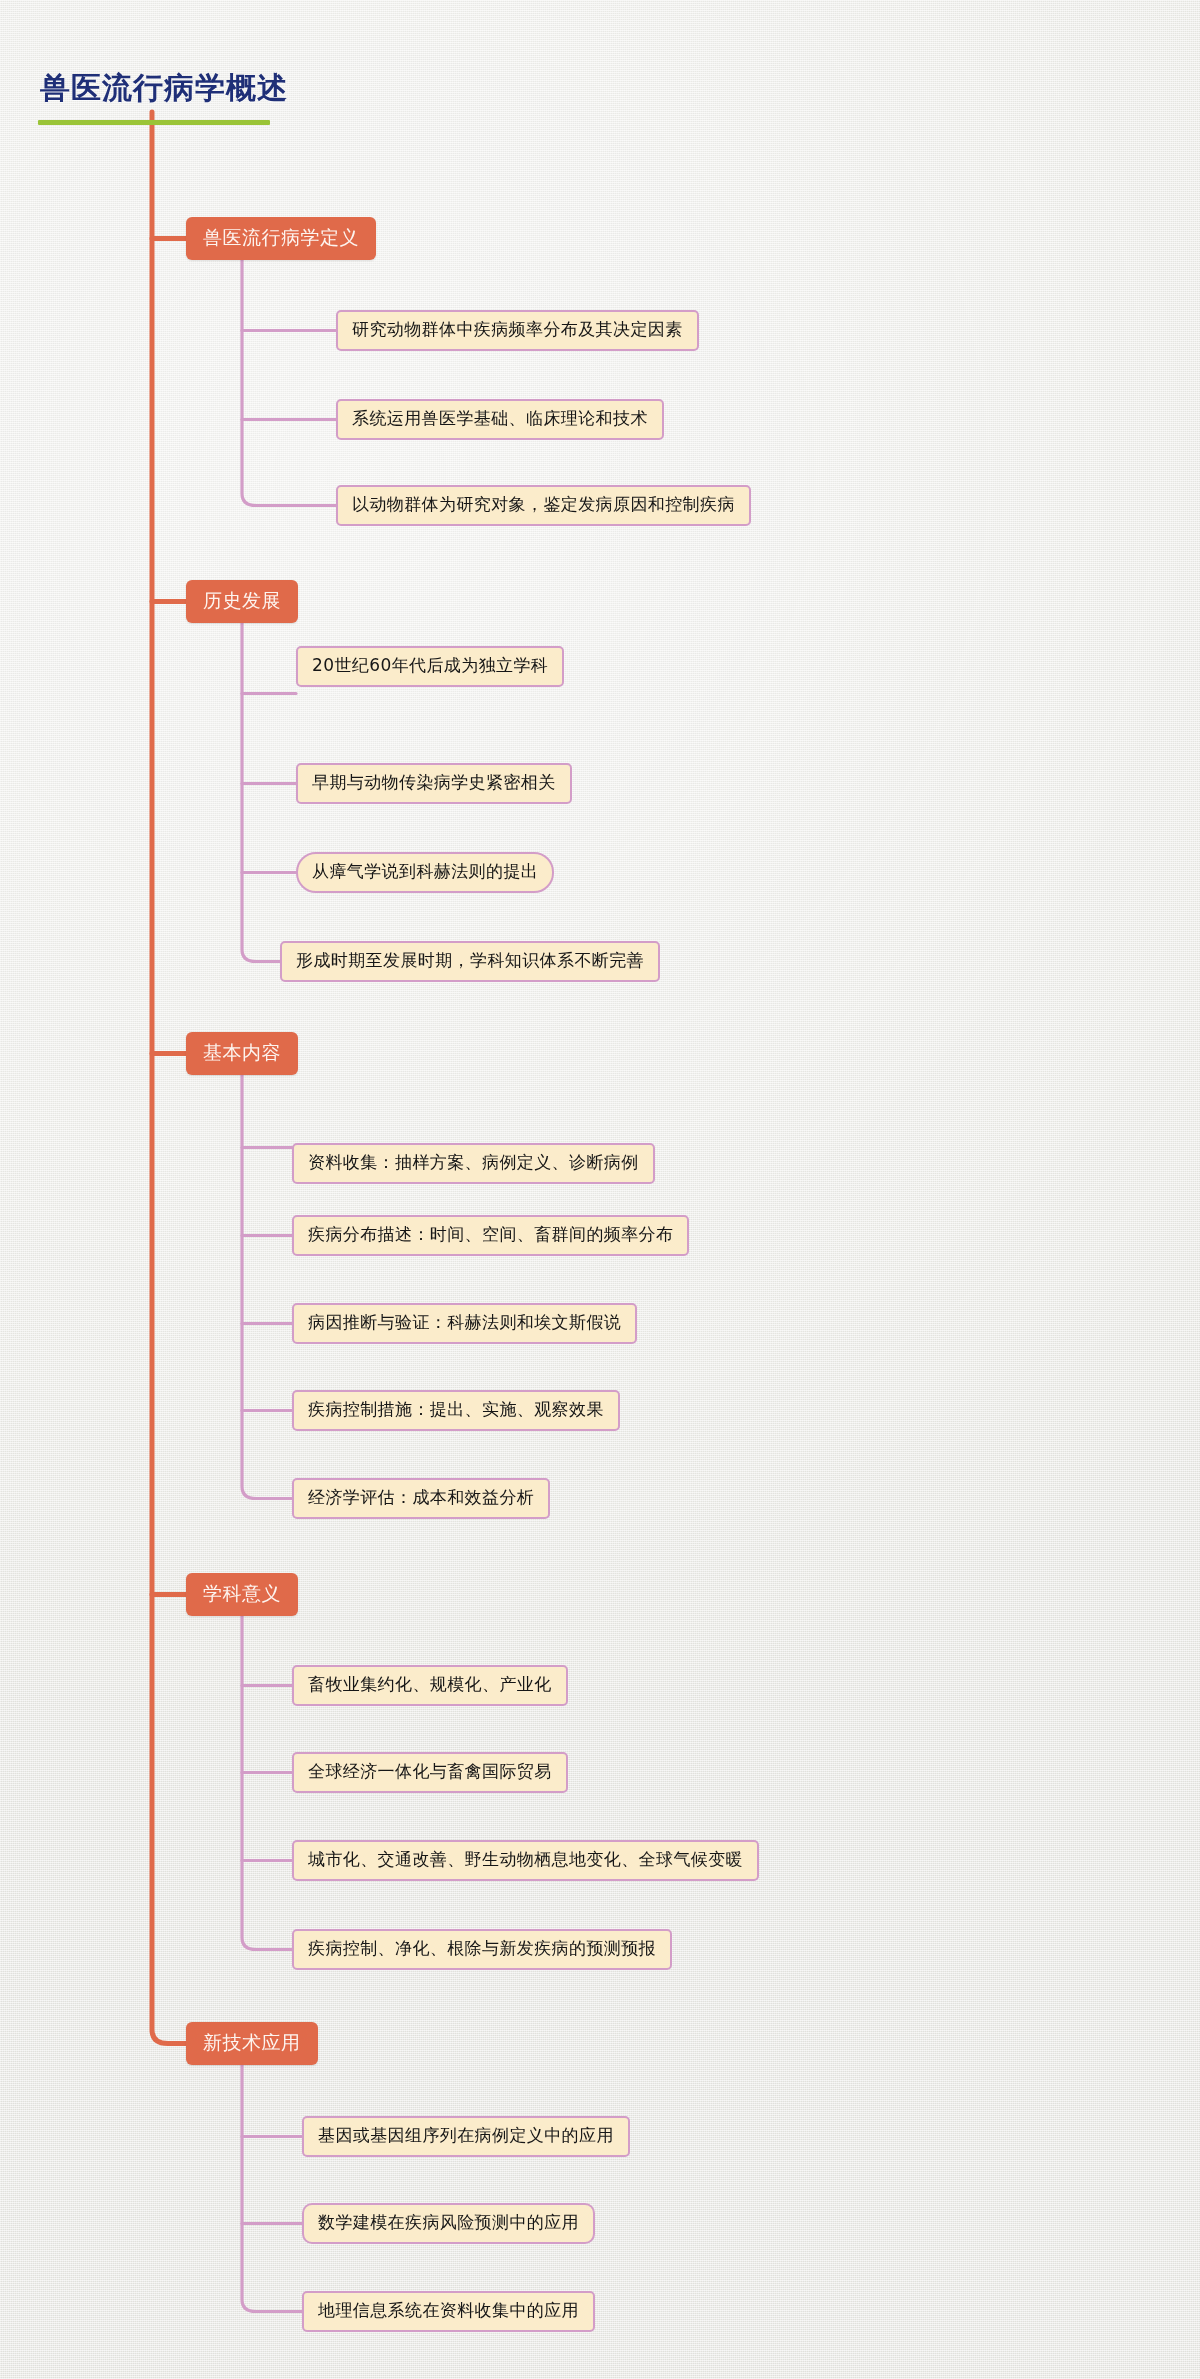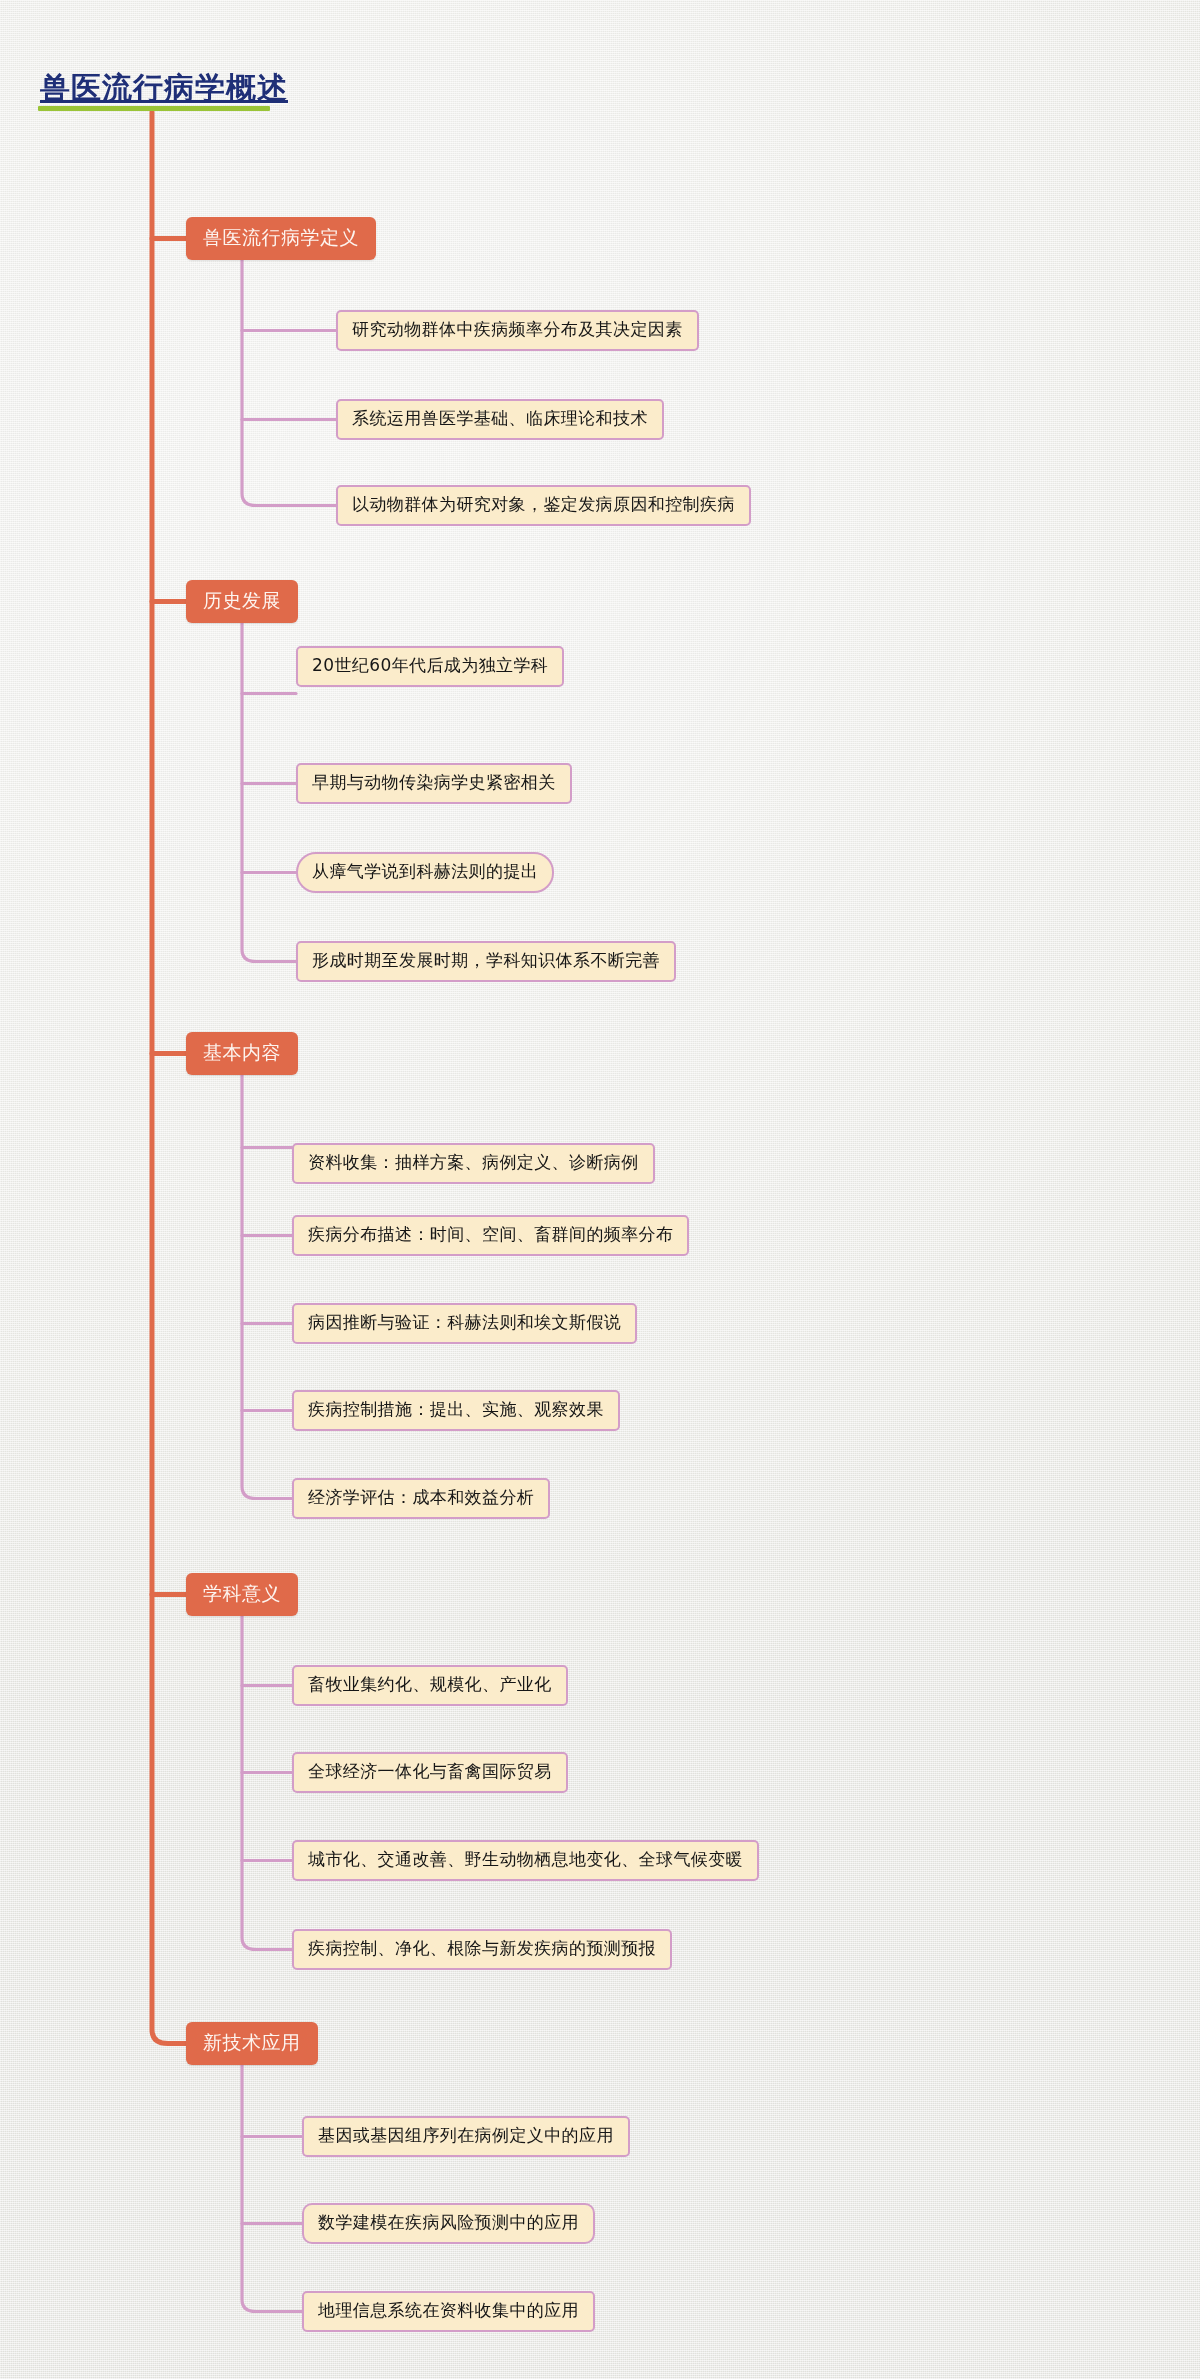--- a/index.html
+++ b/index.html
@@ -47,23 +47,22 @@
     left: 38px;
     top: 70px;
   }
   #map-title {
     font-size: 30px;
     font-weight: bold;
     color: #1f2f77;
     letter-spacing: 1px;
     line-height: 1.2;
     white-space: nowrap;
-    padding: 0 2px 0 2px;
+    padding: 0 2px 14px 2px;
     text-shadow: 0 1px 0 rgba(255,255,255,0.6);
-    text-decoration: underline;
   }
   #title-underline {
     height: 5px;
     background: #9ac437;
     width: 232px;
     margin-left: 0px;
     border-radius: 1px;
   }
 
   
@@ -135,21 +134,21 @@
 
   <div class="branch-node" style="left: 186px; top: 216.532px;">兽医流行病学定义</div>
   <div class="leaf-node" style="left: 336px; top: 309.926px;">研究动物群体中疾病频率分布及其决定因素</div>
   <div class="leaf-node" style="left: 336px; top: 399.188px;">系统运用兽医学基础、临床理论和技术</div>
   <div class="leaf-node" style="left: 336px; top: 485.318px; text-align: center;">以动物群体为研究对象，鉴定发病原因和控制疾病</div>
 
   <div class="branch-node" style="left: 186px; top: 579.844px;">历史发展</div>
   <div class="leaf-node" style="left: 296px; top: 646px;">20世纪60年代后成为独立学科</div>
   <div class="leaf-node" style="left: 296px; top: 762.5px;">早期与动物传染病学史紧密相关</div>
   <div class="leaf-node" style="left: 296px; top: 851.762px; border-radius: 20px;">从瘴气学说到科赫法则的提出</div>
-  <div class="leaf-node" style="left: 296px; top: 941.024px;">形成时期至发展时期，学科知识体系不断完善</div>
+  <div class="leaf-node" style="left: 280px; top: 941.024px;">形成时期至发展时期，学科知识体系不断完善</div>
 
   <div class="branch-node" style="left: 186px; top: 1032.42px;">基本内容</div>
   <div class="leaf-node" style="left: 292px; top: 1127.38px; margin-top: 16px;">资料收集：抽样方案、病例定义、诊断病例</div>
   <div class="leaf-node" style="left: 292px; top: 1215.07px;">疾病分布描述：时间、空间、畜群间的频率分布</div>
   <div class="leaf-node" style="left: 292px; top: 1302.77px;">病因推断与验证：科赫法则和埃文斯假说</div>
   <div class="leaf-node" style="left: 292px; top: 1390.47px;">疾病控制措施：提出、实施、观察效果</div>
   <div class="leaf-node" style="left: 292px; top: 1478.16px;">经济学评估：成本和效益分析</div>
 
   <div class="branch-node" style="left: 186px; top: 1572.69px;">学科意义</div>
   <div class="leaf-node" style="left: 292px; top: 1664.52px;">畜牧业集约化、规模化、产业化</div>

